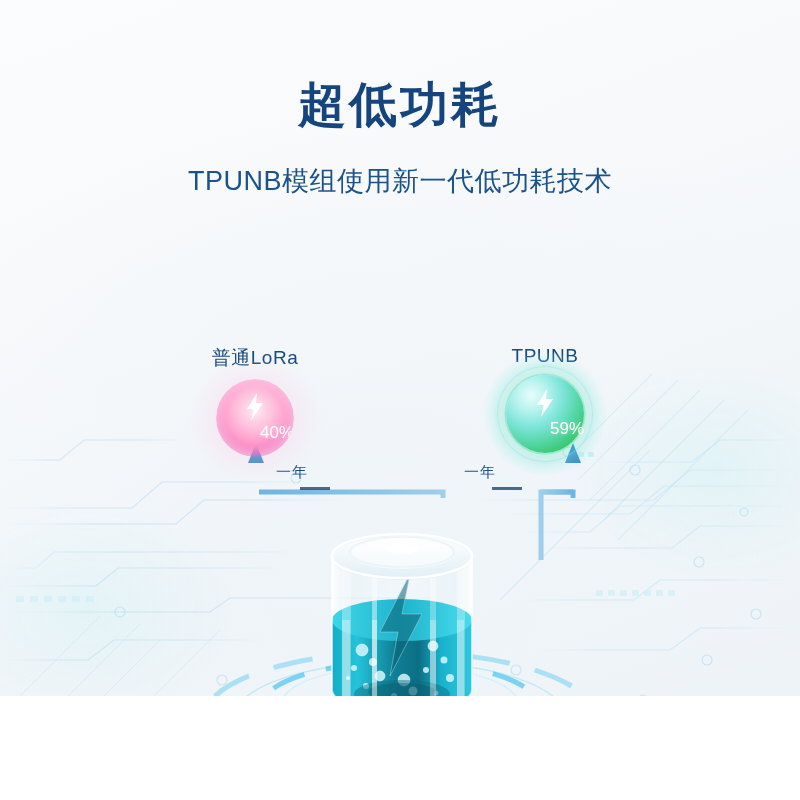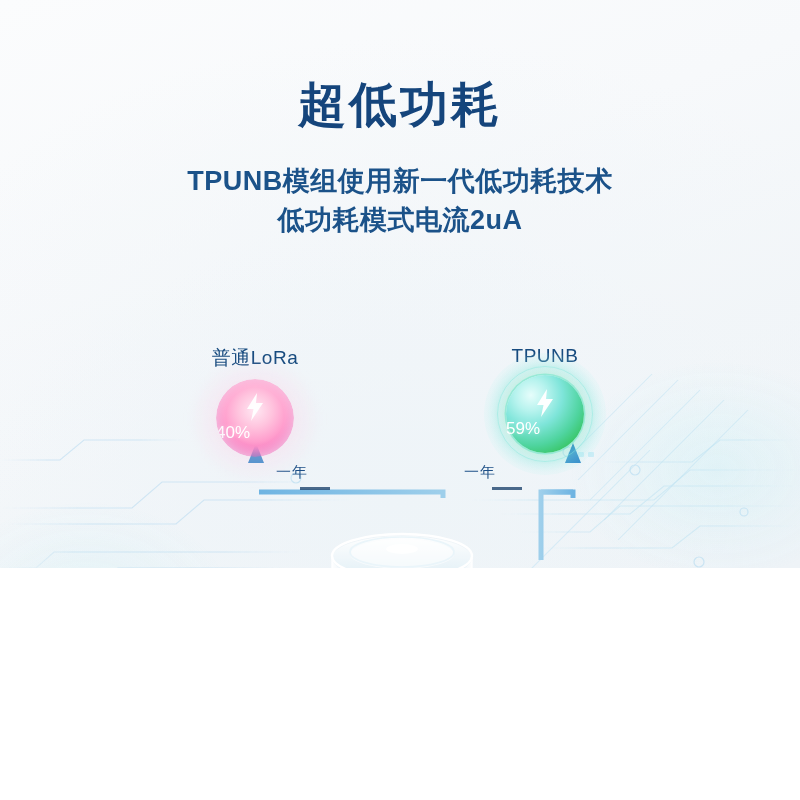--- a/index.html
+++ b/index.html
@@ -5,21 +5,21 @@
   * { margin:0; padding:0; box-sizing:border-box; }
   html,body { width:800px; height:800px; }
   body {
     font-family:"Liberation Sans","DejaVu Sans",sans-serif;
     background:#ffffff;
     overflow:hidden;
     position:relative;
   }
   #stage {
     position:relative;
-    width:800px; height:568px;
+    width:800px; height:696px;
     background:
       radial-gradient(ellipse 600px 380px at 50% 88%, #eef4f8 0%, rgba(238,244,248,0) 70%),
       radial-gradient(ellipse 700px 420px at 50% 60%, #f2f6f9 0%, rgba(242,246,249,0) 72%),
       linear-gradient(160deg,#fbfcfd 0%,#f7f9fb 38%,#f1f5f8 70%,#eef3f7 100%);
     overflow:hidden;
   }
   
   .bg-svg { position:absolute; inset:0; width:800px; height:800px; pointer-events:none; }
   #bg-circuit { opacity:.85; }
 
@@ -28,35 +28,35 @@
     position:absolute; top:78px; left:0; width:800px;
     text-align:center;
     font-size:48px; font-weight:bold; letter-spacing:3px;
     color:#15457c;
     line-height:1.12;
   }
   .subcopy {
     position:absolute; top:162px; left:0; width:800px;
     text-align:center;
     color:#1b5289;
-    font-size:27px; font-weight:700; line-height:1.44;
+    font-size:27px; font-weight:400; line-height:1.44;
     letter-spacing:.5px;
   }
   .subcopy div { white-space:nowrap; }
 
   
   .badge { position:absolute; text-align:center; }
   .badge-label {
     font-size:19px; color:#174b7f; letter-spacing:.5px;
     white-space:nowrap; margin-bottom:8px;
   }
   .dial-wrap { position:relative; width:78px; height:78px; margin:0 auto; }
   .dial {
     position:absolute; inset:0; border-radius:50%;
-    display:flex; align-items:flex-end; justify-content:flex-start;
+    display:flex; align-items:flex-end; justify-content:flex-end;
   }
   .dial-pct {
     position:relative; z-index:3;
     font-size:17px; color:#ffffff; letter-spacing:0px;
     padding-bottom:14px; text-shadow:0 0 4px rgba(255,255,255,.35);
   }
   .bolt { position:absolute; z-index:4; left:50%; top:14px; transform:translateX(-50%); }
 
   
   #badge-lora { left:171px; top:345px; width:168px; }
@@ -210,21 +210,20 @@
         <rect x="578" y="452" width="6" height="5" rx="1"></rect>
         <rect x="588" y="452" width="6" height="5" rx="1"></rect>
       </g>
     </g>
   </svg>
 
   <div class="headline">超低功耗</div>
 
   <div class="subcopy">
     <div>TPUNB模组使用新一代低功耗技术</div>
-    <div>低功耗模式电流2uA</div>
   </div>
 
   <svg id="paths" viewBox="0 0 800 800">
     <defs>
       <linearGradient id="arrowGrad" x1="0" y1="0" x2="0" y2="1">
         <stop offset="0" stop-color="#2f86c8"></stop>
         <stop offset=".45" stop-color="#63aede"></stop>
         <stop offset="1" stop-color="#b7dcf0"></stop>
       </linearGradient>
       <linearGradient id="armGrad" x1="1" y1="0" x2="0" y2="0">

